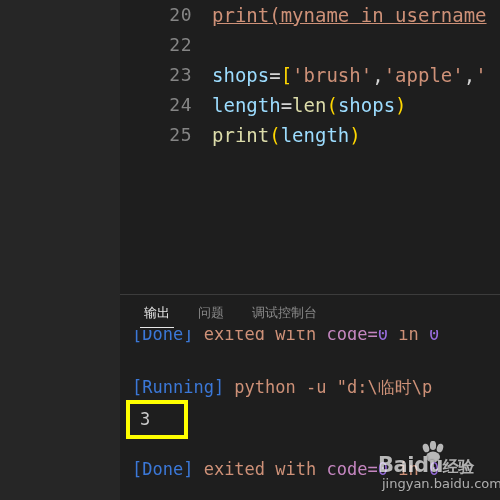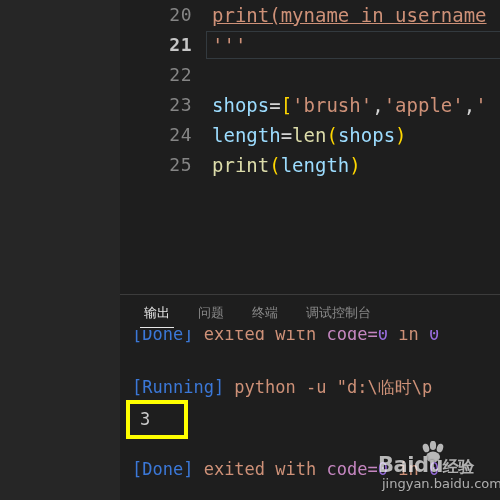--- a/index.html
+++ b/index.html
@@ -248,35 +248,33 @@
 </head>
 <body>
 
 <div id="app">
 
   <div class="sidebar"></div>
 
   <div class="editor">
     <div id="code-rows">
         <div class="code-row"><span class="lineno">20</span><span class="codetext"><span class="t-str" style="color: rgb(206, 145, 120); text-decoration: underline;">print(myname in username</span></span></div>
-        <div class="code-row active"><span class="lineno">21</span><span class="cur-line-box"></span><span class="codetext"><span class="t-str" style="color: rgb(206, 145, 120);">'''</span></span></div>
         <div class="code-row"><span class="lineno">22</span><span class="codetext"></span></div>
         <div class="code-row"><span class="lineno">23</span><span class="codetext"><span class="t-var" style="color: rgb(156, 220, 254);">shops</span><span class="t-op" style="color: rgb(212, 212, 212);">=</span><span class="t-pr1" style="color: rgb(255, 215, 0);">[</span><span class="t-str" style="color: rgb(206, 145, 120);">'brush'</span><span class="t-op" style="color: rgb(212, 212, 212);">,</span><span class="t-str" style="color: rgb(206, 145, 120);">'apple'</span><span class="t-op" style="color: rgb(212, 212, 212);">,</span><span class="t-str" style="color: rgb(206, 145, 120);">'</span></span></div>
         <div class="code-row"><span class="lineno">24</span><span class="codetext"><span class="t-var" style="color: rgb(156, 220, 254);">length</span><span class="t-op" style="color: rgb(212, 212, 212);">=</span><span class="t-fn" style="color: rgb(220, 220, 170);">len</span><span class="t-pr1" style="color: rgb(255, 215, 0);">(</span><span class="t-var" style="color: rgb(156, 220, 254);">shops</span><span class="t-pr1" style="color: rgb(255, 215, 0);">)</span></span></div>
         <div class="code-row"><span class="lineno">25</span><span class="codetext"><span class="t-fn" style="color: rgb(220, 220, 170);">print</span><span class="t-pr1" style="color: rgb(255, 215, 0);">(</span><span class="t-var" style="color: rgb(156, 220, 254);">length</span><span class="t-pr1" style="color: rgb(255, 215, 0);">)</span></span></div>
       </div>
   </div>
 
   <div class="panel-divider"></div>
 
   <div class="panel">
     <div class="panel-tabs" id="panel-tabs">
         <div class="panel-tab active"><span>输出</span></div>
         <div class="panel-tab"><span>问题</span></div>
-        <div class="panel-tab"><span>终端</span></div>
         <div class="panel-tab"><span>调试控制台</span></div>
       </div>
     <div class="term" id="terminal-output">
       <div class="hl-box"></div>
       <div class="hl-value">3</div>
     <div class="term-row clip-top"><span class="o-blue">[Done]</span><span class="o-orange"> exited with </span><span class="o-mag">code=</span><span class="o-pur">0</span><span class="o-orange"> in </span><span class="o-pur">0</span></div>
         <div class="term-row blank"></div>
         <div class="term-row"><span class="o-blue">[Running]</span><span class="o-orange"> python -u "d:\临时\p</span></div>
         <div class="term-row blank"></div>
         <div class="term-row blank"></div>

